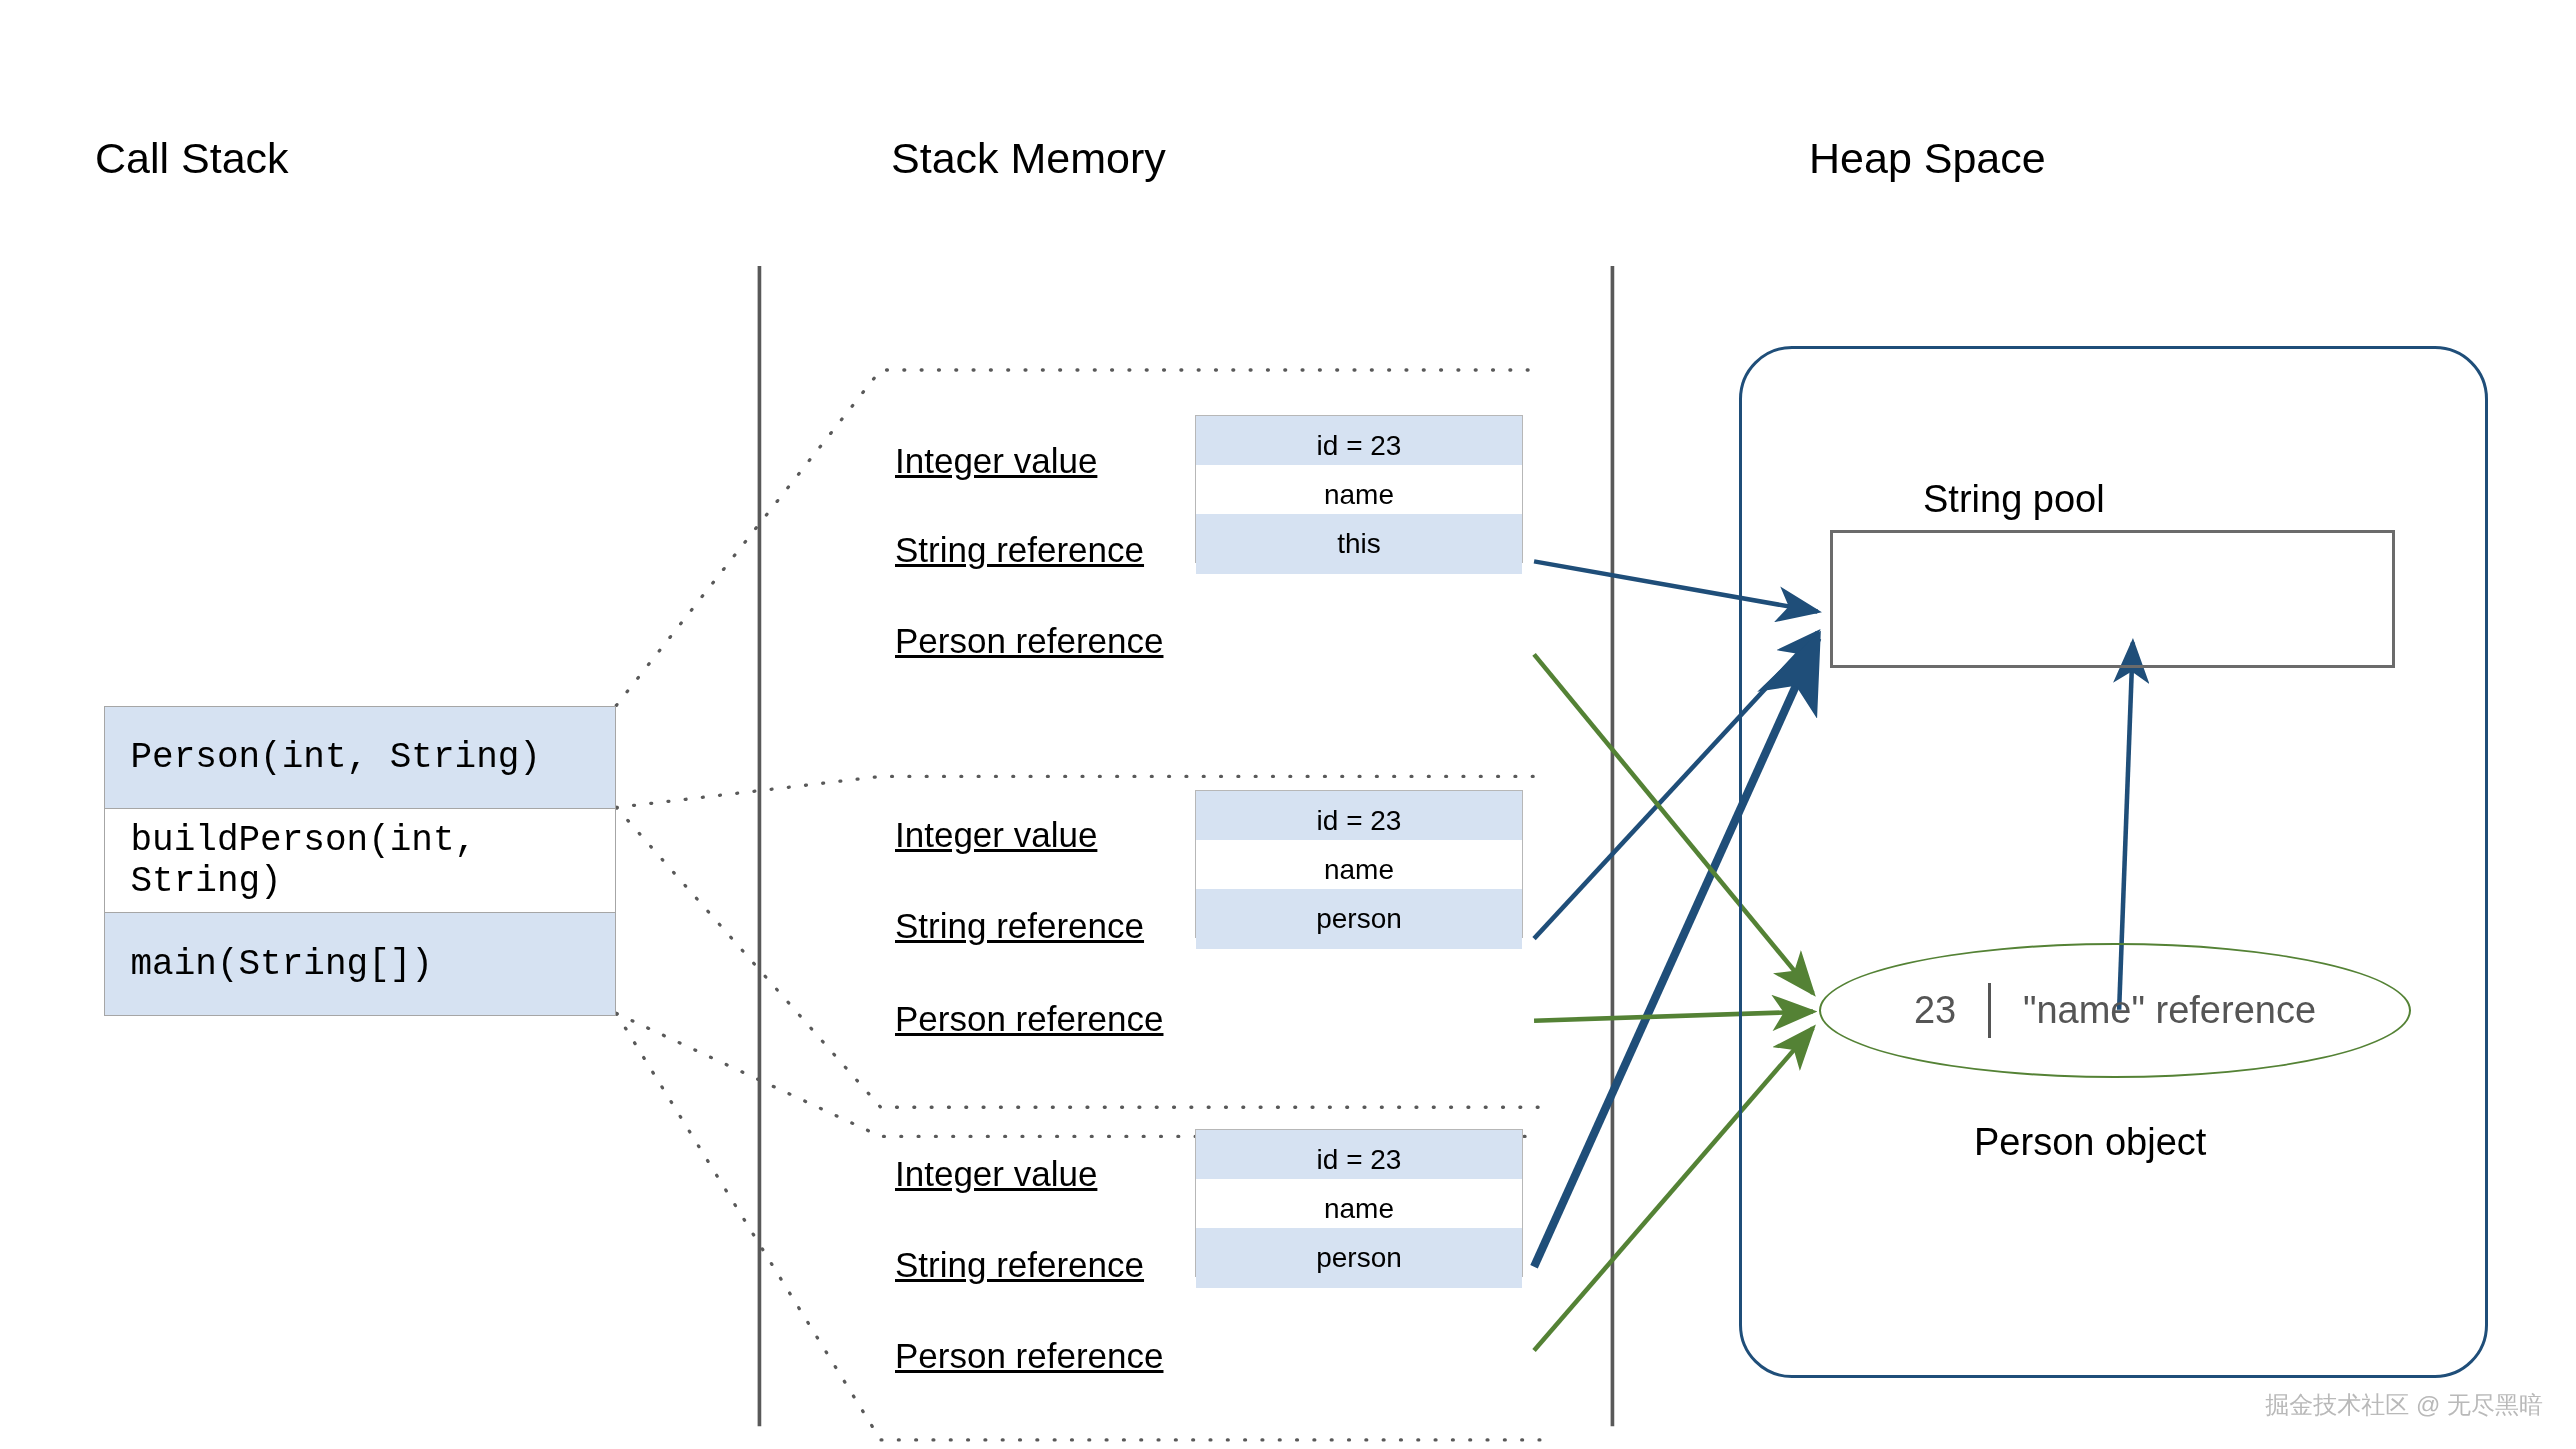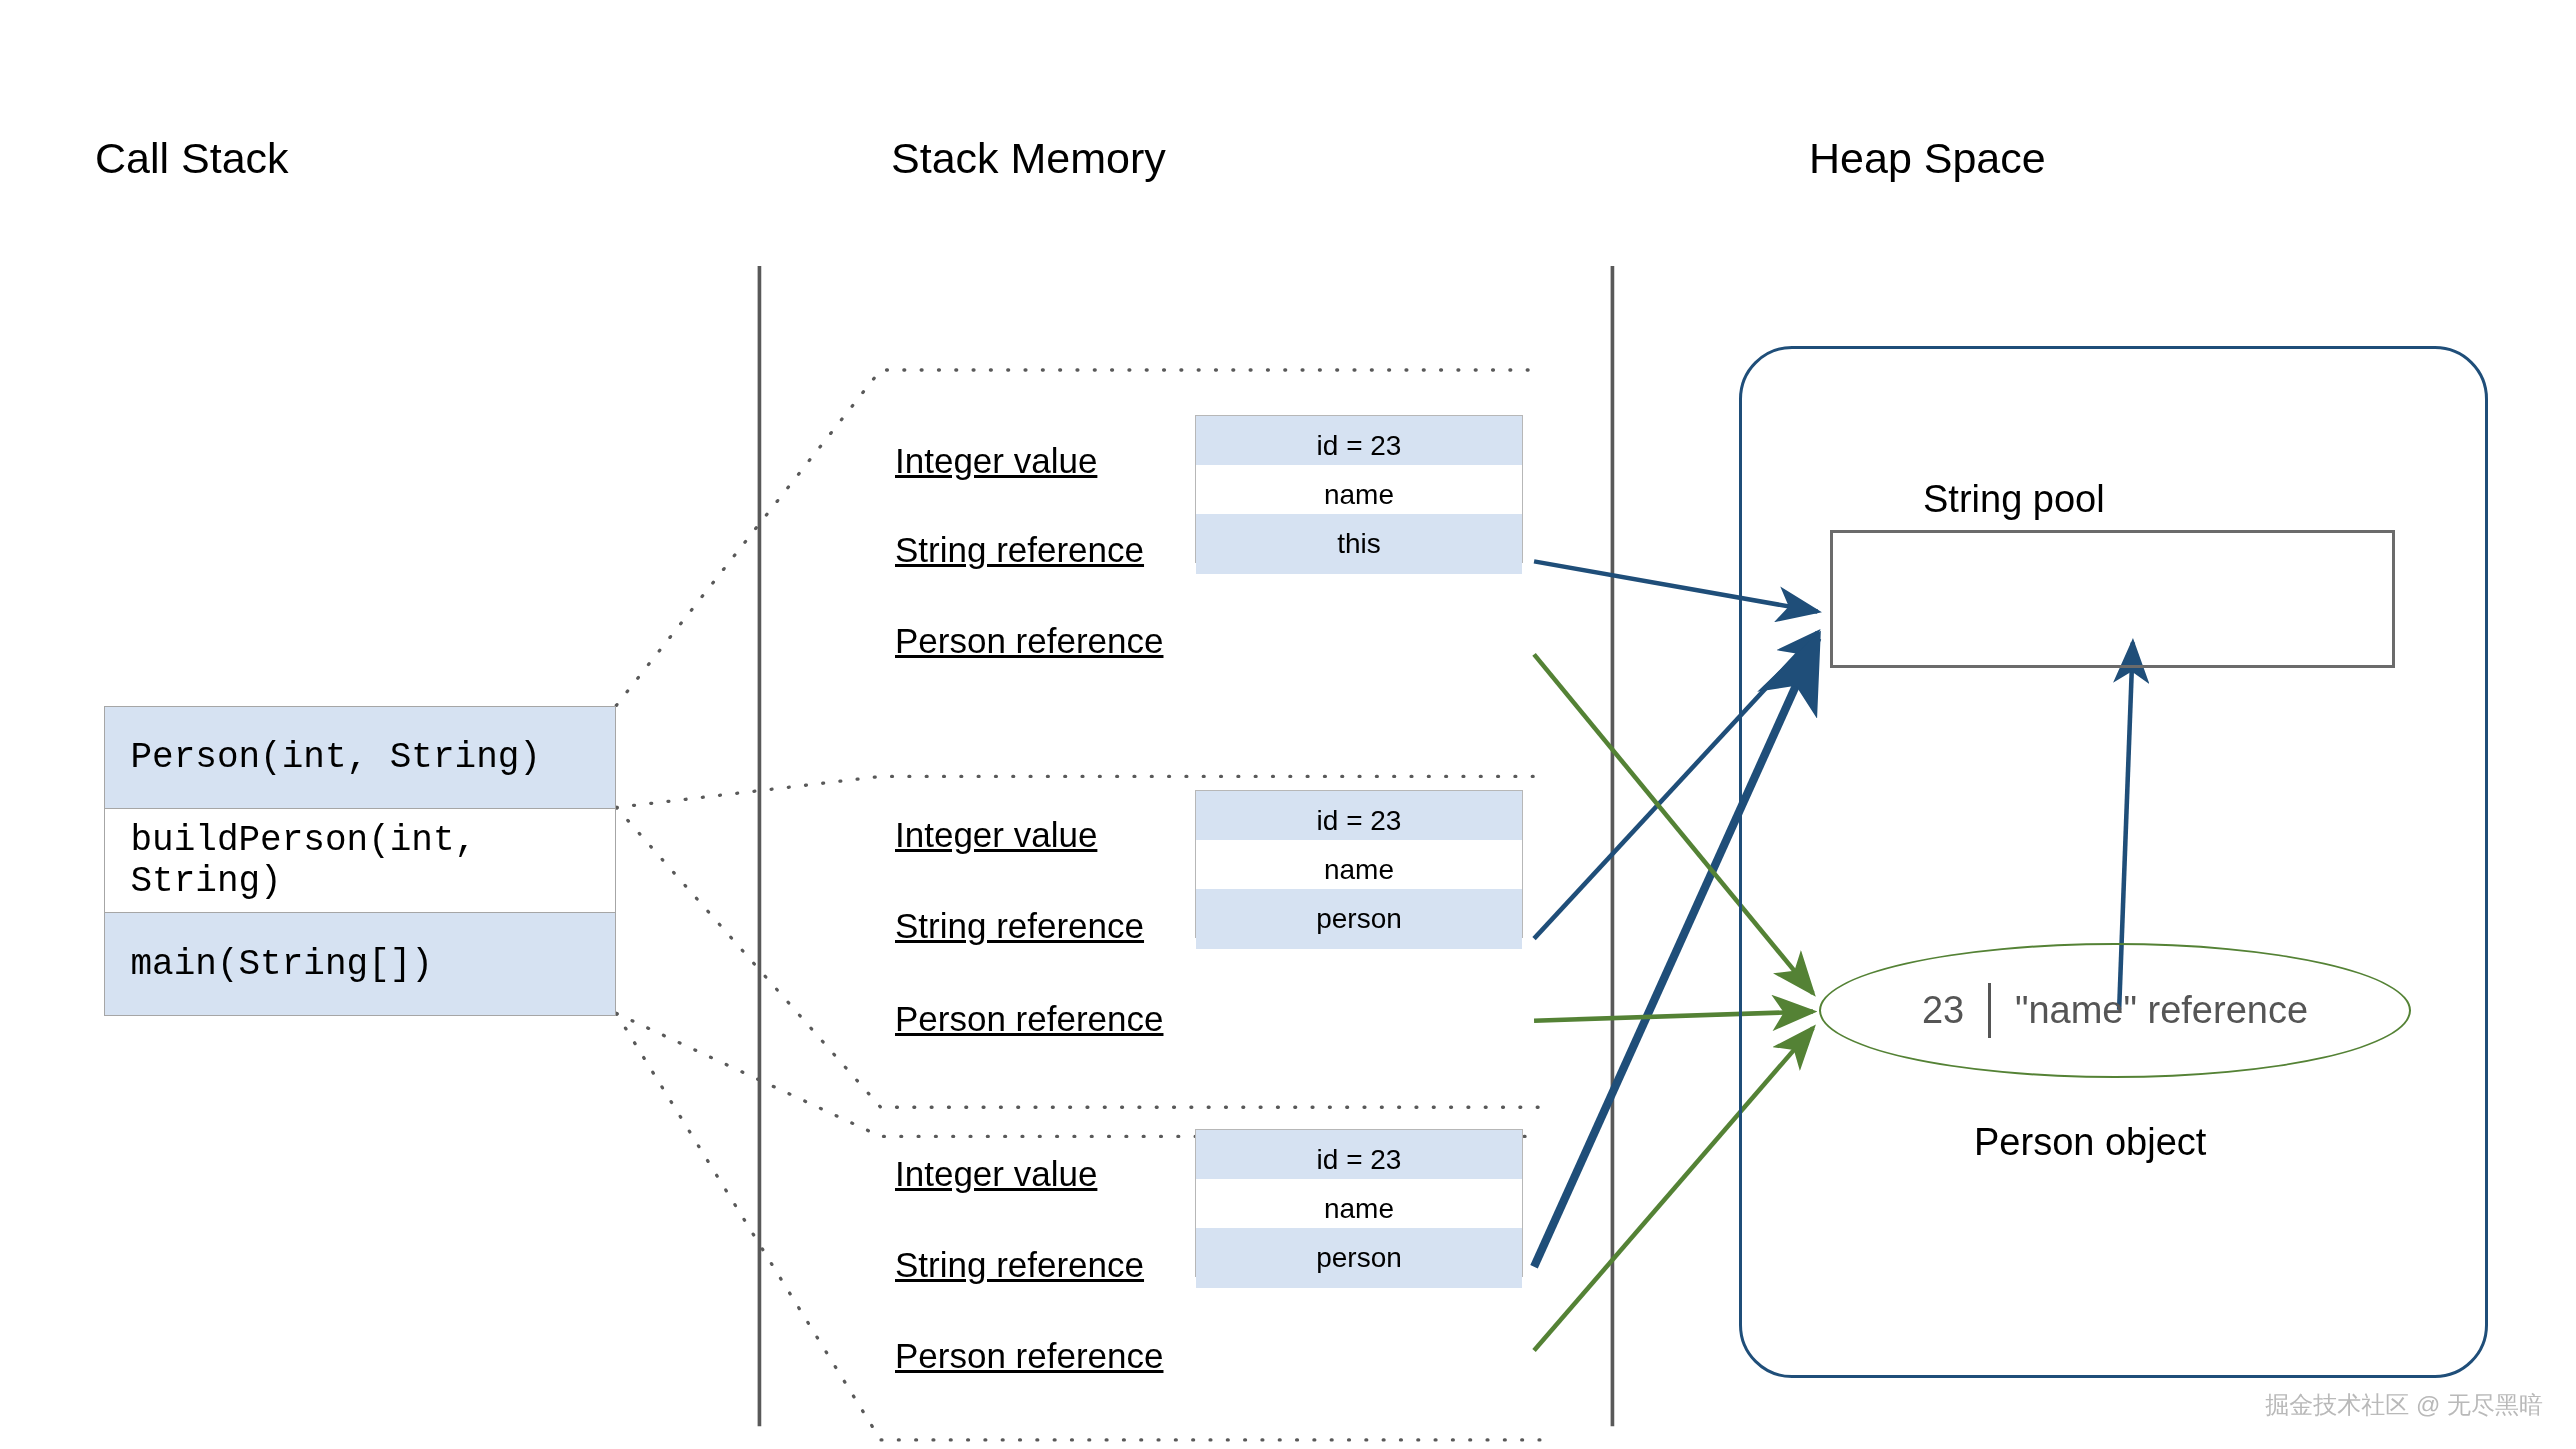--- a/index.html
+++ b/index.html
@@ -65,21 +65,21 @@
     white-space:nowrap;
   }
   #string-pool-box{
     position:absolute;left:1830px;top:530px;width:565px;height:138px;
     border:3.6px solid #6b6b6b;box-sizing:border-box;
   }
   #person-ellipse{
     position:absolute;left:1819px;top:943px;width:592px;height:135px;
     border:2.7px solid #548235;border-radius:50%;box-sizing:border-box;
     display:flex;align-items:center;justify-content:center;
-    font-size:38px;color:#555555;gap:4px;
+    font-size:38px;color:#555555;gap:12px;
   }
   #person-id{padding-right:20px;}
   #person-divider{
     width:2.7px;height:55px;background:#555555;margin-right:20px;
   }
   #person-name-ref{}
   #person-object-label{
     position:absolute;left:1974px;top:1121px;font-size:38px;color:#000;
     white-space:nowrap;
   }

